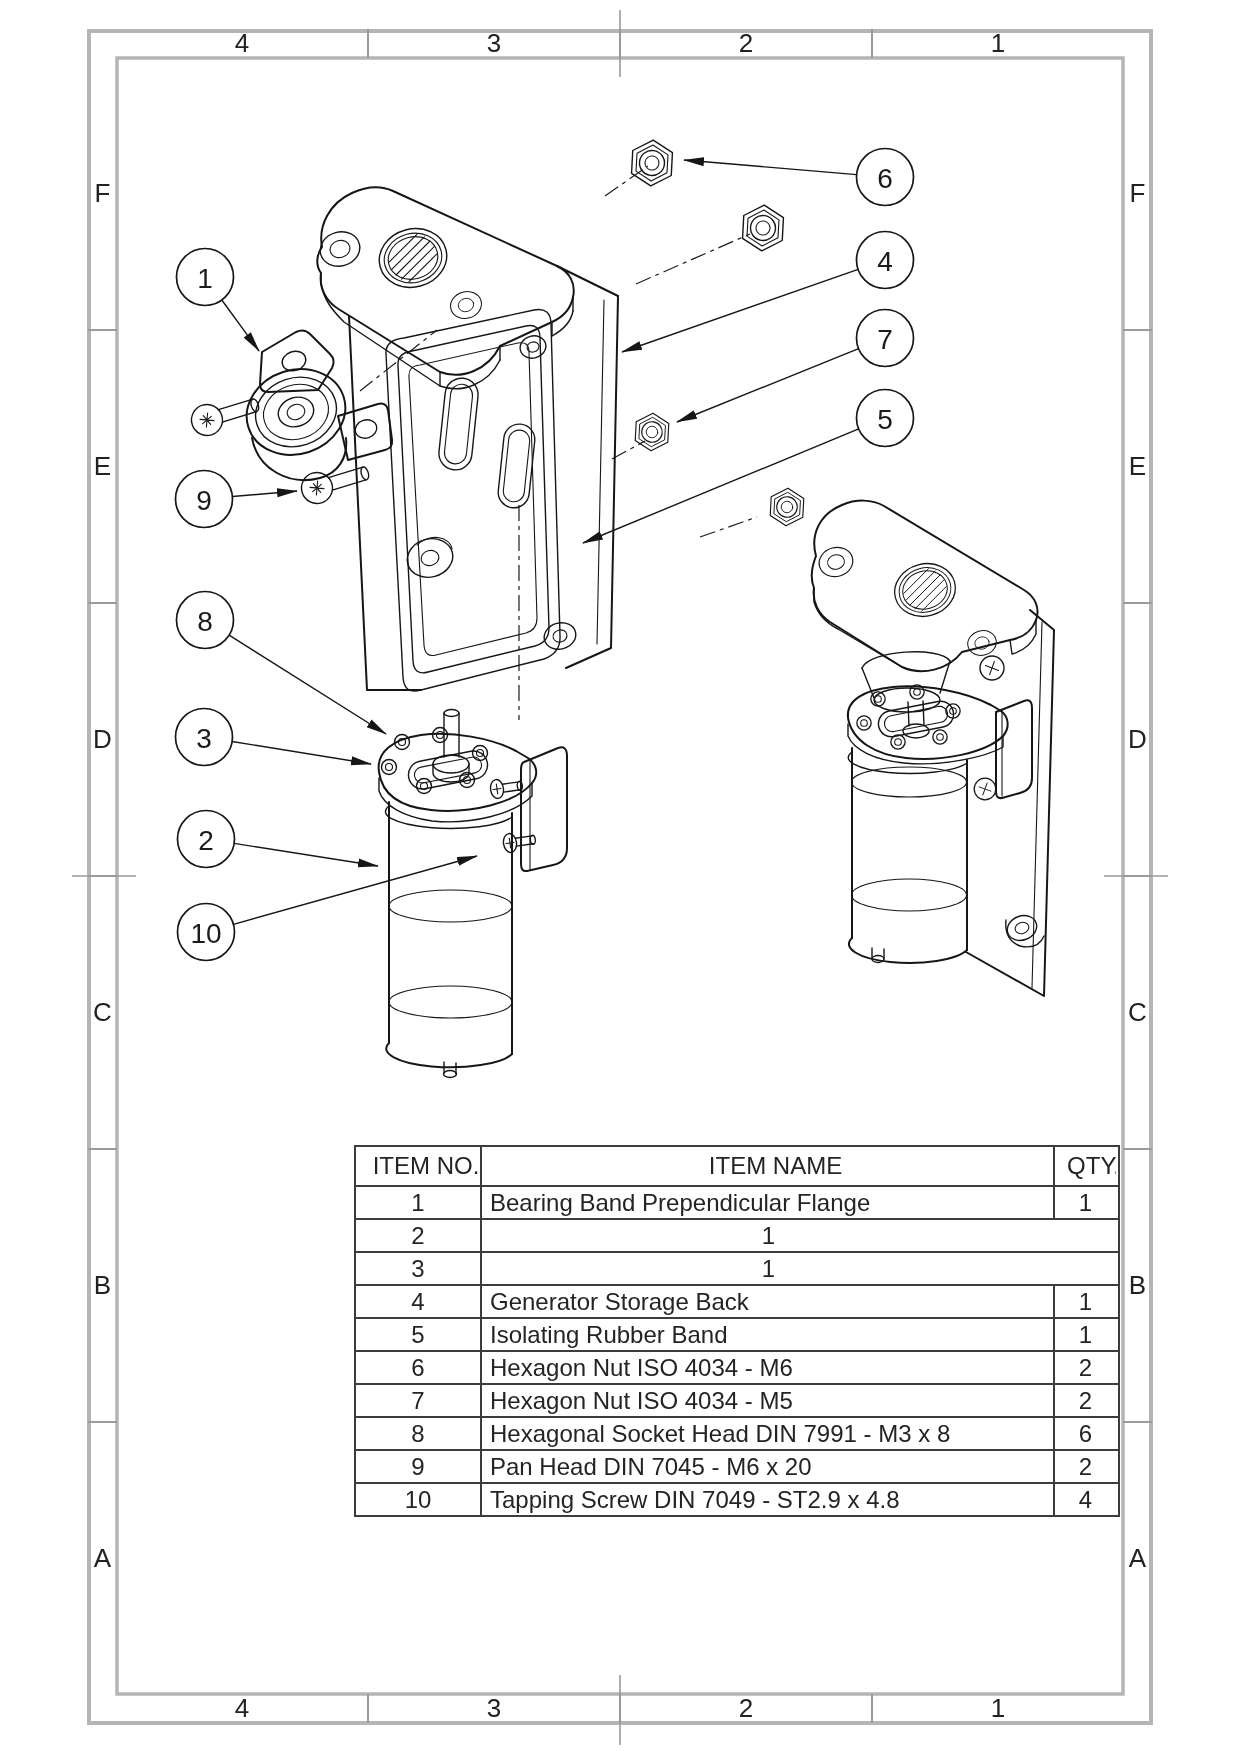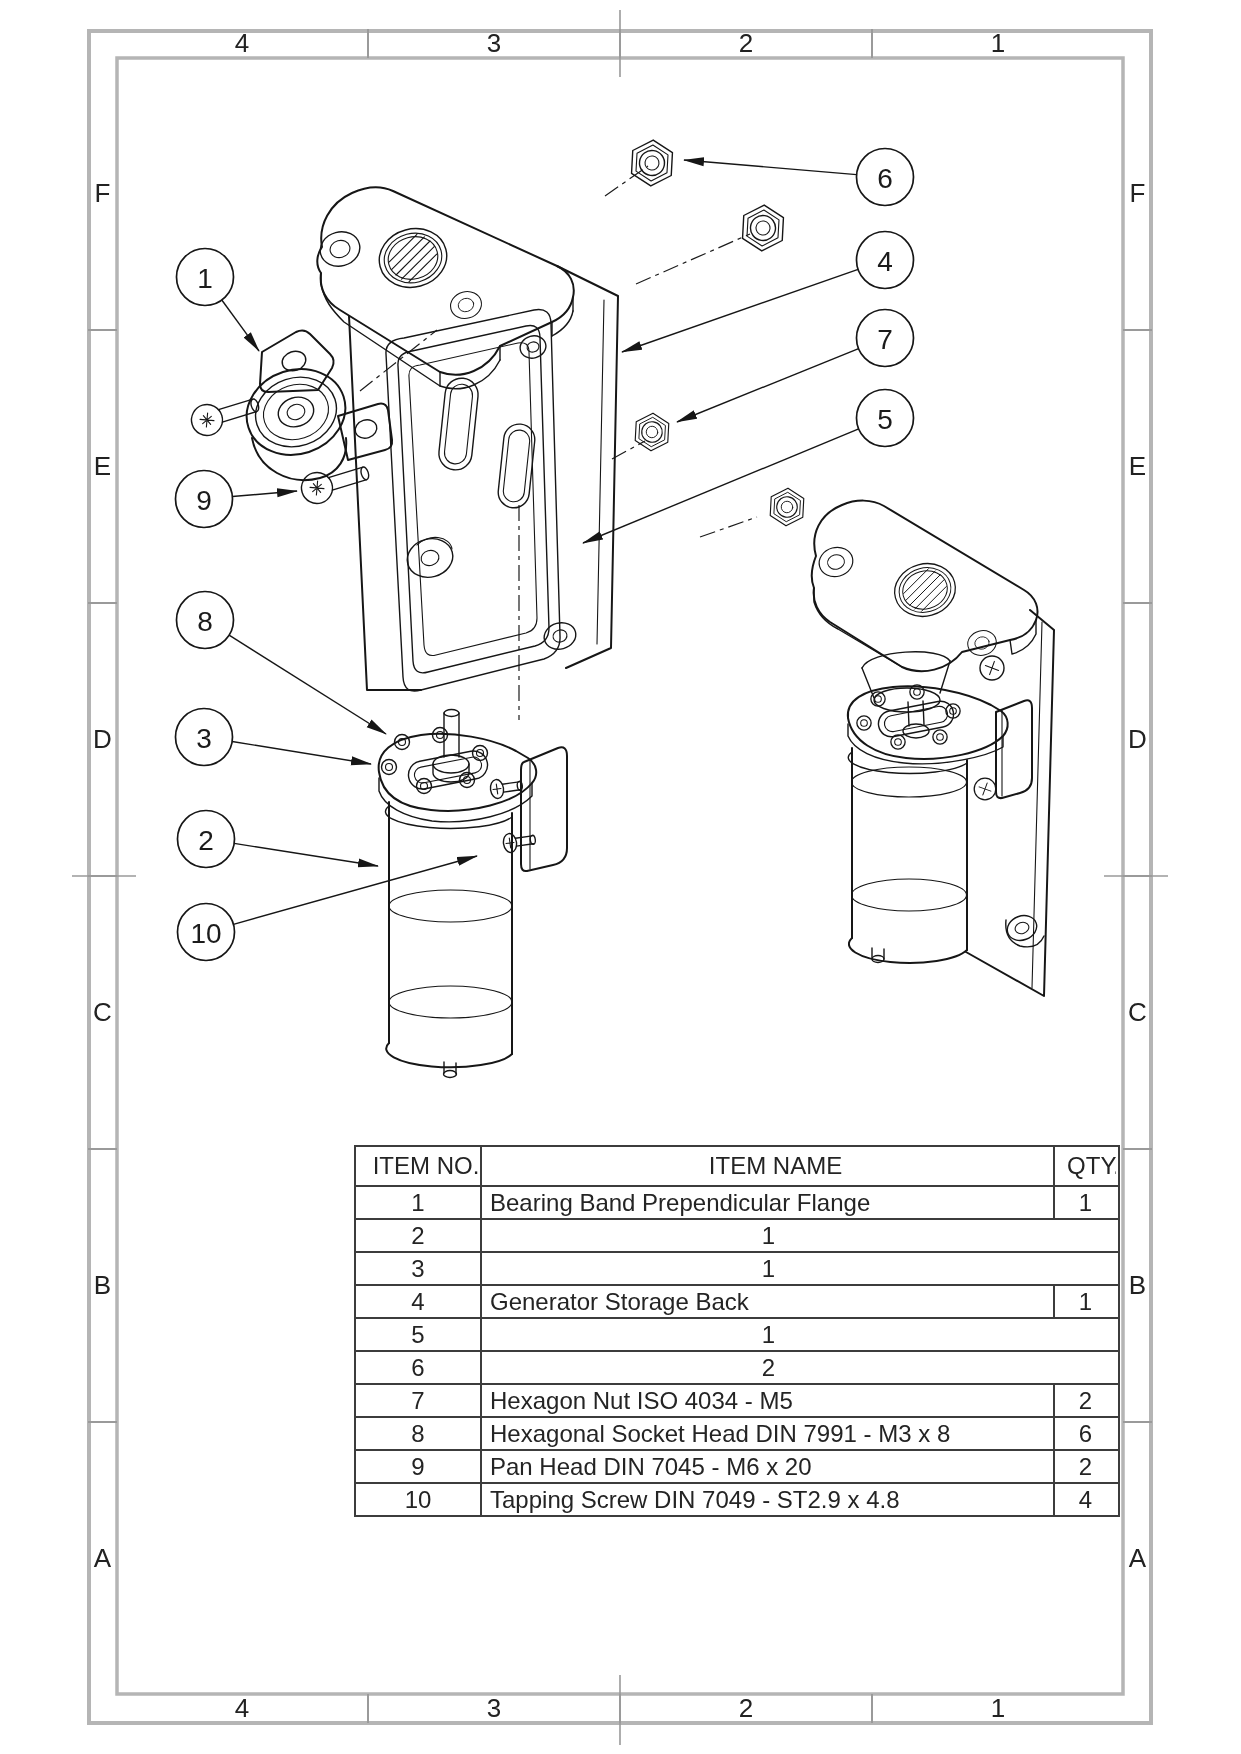--- a/index.html
+++ b/index.html
@@ -329,24 +329,26 @@
           <div class="bom-cell c-no">3</div>
           <div class="bom-cell c-qty">1</div>
         </div>
         <div class="bom-row">
           <div class="bom-cell c-no">4</div>
           <div class="bom-cell c-name">Generator Storage Back</div>
           <div class="bom-cell c-qty">1</div>
         </div>
         <div class="bom-row">
           <div class="bom-cell c-no">5</div>
+          <div class="bom-cell c-name">Isolating Rubber Band</div>
           <div class="bom-cell c-qty">1</div>
         </div>
         <div class="bom-row">
           <div class="bom-cell c-no">6</div>
+          <div class="bom-cell c-name">Hexagon Nut ISO 4034 - M6</div>
           <div class="bom-cell c-qty">2</div>
         </div>
         <div class="bom-row">
           <div class="bom-cell c-no">7</div>
           <div class="bom-cell c-name">Hexagon Nut ISO 4034 - M5</div>
           <div class="bom-cell c-qty">2</div>
         </div>
         <div class="bom-row">
           <div class="bom-cell c-no">8</div>
           <div class="bom-cell c-name">Hexagonal Socket Head DIN 7991 - M3 x 8</div>

